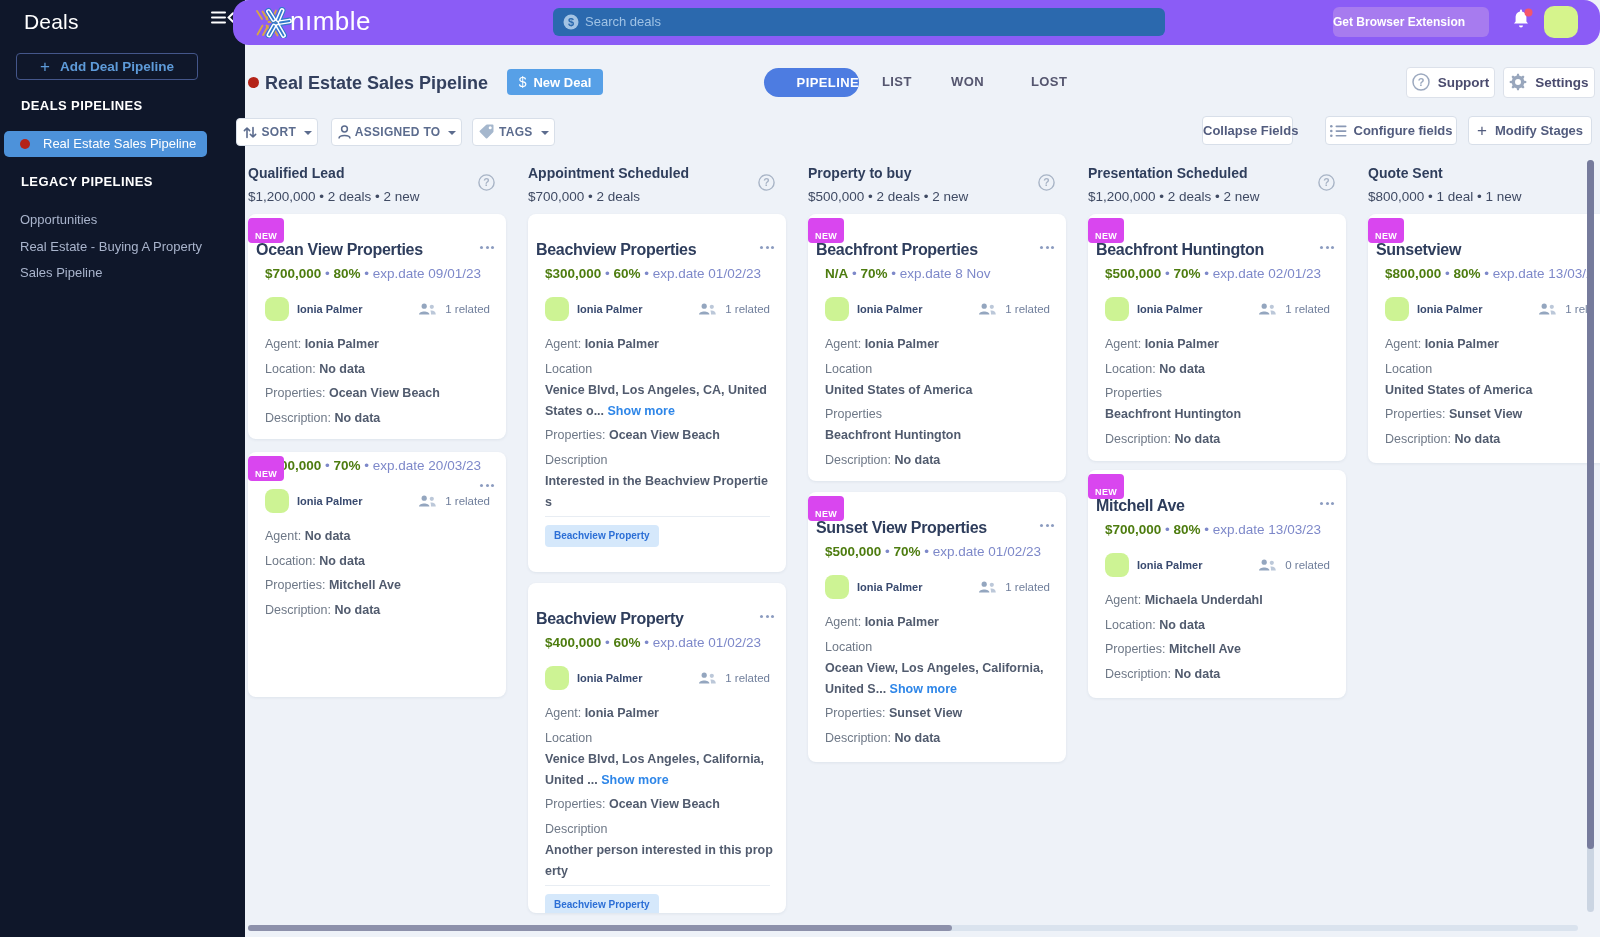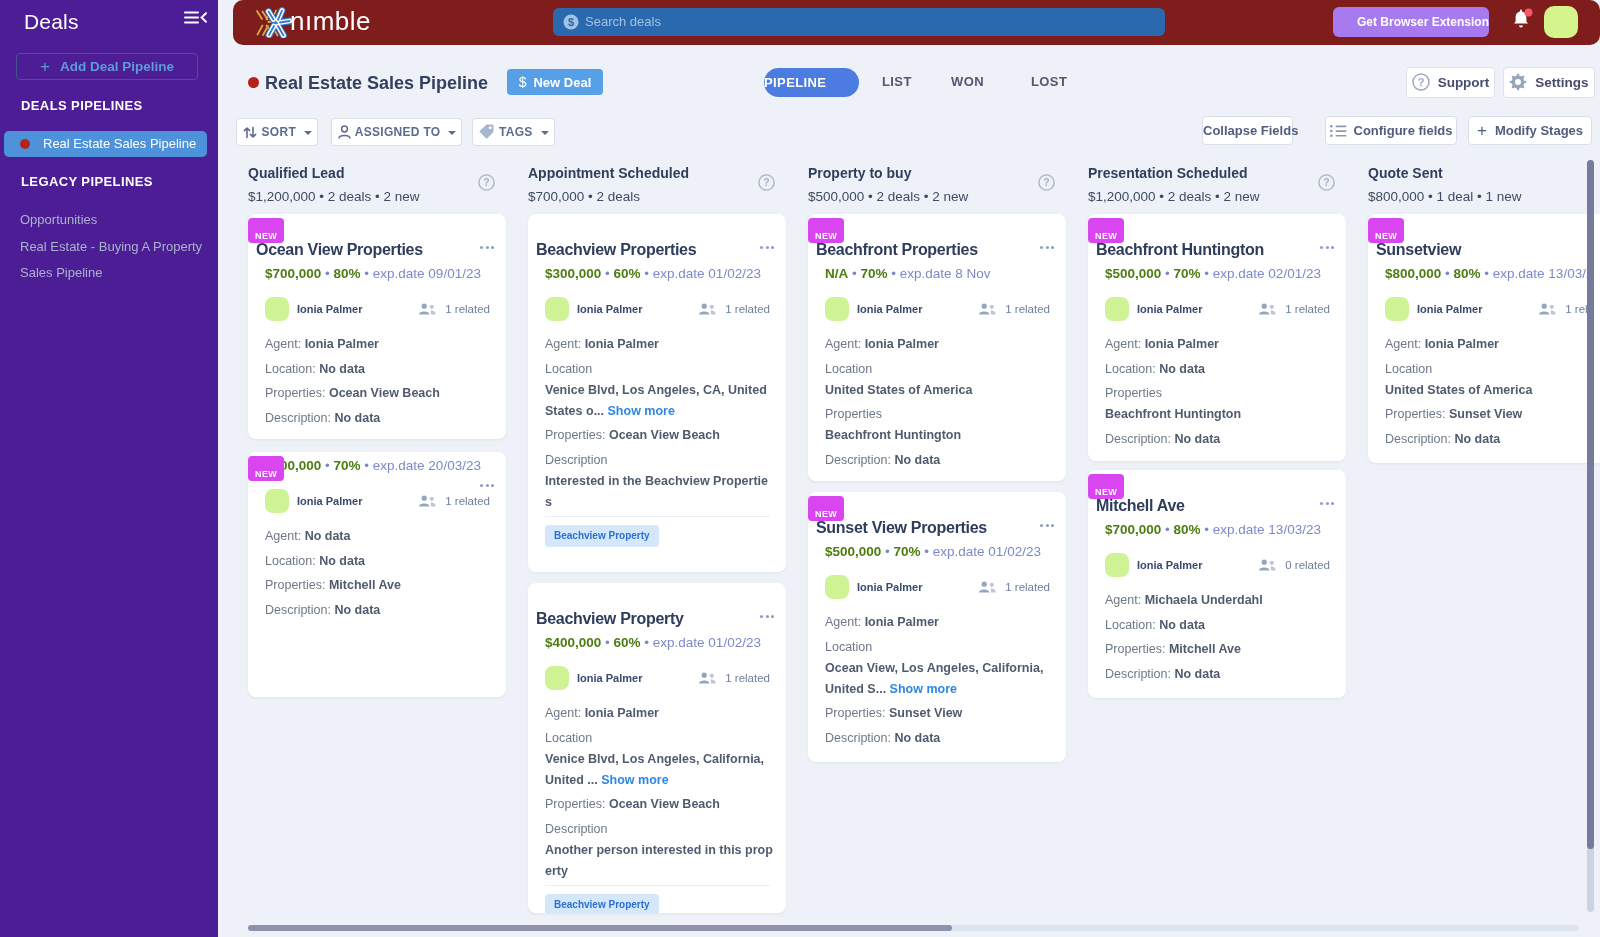--- a/index.html
+++ b/index.html
@@ -1,40 +1,40 @@
 <!DOCTYPE html>
 <html><head><meta charset="utf-8"><style>
 *{box-sizing:border-box;margin:0;padding:0}
 html,body{width:1600px;height:937px;overflow:hidden}
 body{font-family:"Liberation Sans",sans-serif;background:#EEF2F8;position:relative}
 
-#side{position:absolute;left:0;top:0;width:218px;height:937px;background:#4c1d95;color:#fff}
+#side{position:absolute;left:0;top:0;width:245px;height:937px;background:#0f172a;color:#fff}
 #side h1{position:absolute;left:24px;top:10px;font-size:21px;font-weight:400;letter-spacing:.2px}
 #collapse{position:absolute;right:10px;top:10px}
 #addbtn{position:absolute;left:16px;top:53px;width:182px;height:27px;border:1px solid #44568a;border-radius:4px;color:#5E9BD9;font-size:13.5px;font-weight:700;text-align:center;line-height:25px}
 #addbtn .pl{font-weight:400;font-size:17px;vertical-align:-1px;margin-right:10px}
 .shead{position:absolute;left:21px;font-size:13px;font-weight:700;letter-spacing:.4px;color:#fff}
 #sel{position:absolute;left:4px;top:131px;width:203px;height:26px;background:#4D92DA;border-radius:5px;color:#fff;font-size:13px;line-height:26px;white-space:nowrap}
 #sel .rd{display:inline-block;width:10px;height:10px;border-radius:50%;background:#B42318;margin:0 13px 0 16px;vertical-align:-1px}
 .sitem{position:absolute;left:20px;color:#A9B4CC;font-size:13px;white-space:nowrap}
 
-#topbar{position:absolute;left:233px;top:0;width:1367px;height:45px;background:#7f1d1d;border-radius:10px}
+#topbar{position:absolute;left:233px;top:0;width:1367px;height:45px;background:#8b5cf6;border-radius:16px}
 #logo{position:absolute;left:14px;top:7px}
 #search{position:absolute;left:320px;top:8px;width:612px;height:28px;background:#2B69AE;border-radius:6px;color:#9FC2E5;font-size:13px;line-height:28px}
 #search svg{position:absolute;left:10px;top:6px}
 #search span{margin-left:32px}
-#gbe{position:absolute;right:111px;top:7px;width:156px;height:30px;background:#A77BEF;border-radius:6px;color:#fff;font-size:12px;font-weight:700;text-align:right;line-height:30px}
+#gbe{position:absolute;right:111px;top:7px;width:156px;height:30px;background:#A77BEF;border-radius:6px;color:#fff;font-size:12px;font-weight:700;text-align:left;line-height:30px}
 #bell{position:absolute;right:64px;top:8px}
 #avatar{position:absolute;right:22px;top:6px;width:34px;height:32px;background:#D6F48C;border-radius:10px}
 
 #trow .rd{position:absolute;left:248px;top:77px;width:11px;height:11px;border-radius:50%;background:#B42318}
 #ptitle{position:absolute;left:265px;top:73px;font-size:18px;font-weight:700;color:#33405E;white-space:nowrap}
 #newdeal{position:absolute;left:507px;top:69px;width:96px;height:26px;background:#57A0E7;border-radius:4px;color:#fff;font-size:13px;font-weight:700;text-align:center;line-height:26px}
 #newdeal .d{font-weight:400;font-size:14px;margin-right:7px}
-#pill{position:absolute;left:764px;top:68px;width:95px;height:29px;background:#4D7CE1;border-radius:15px;color:#fff;font-size:13px;font-weight:700;text-align:left;line-height:29px;letter-spacing:.4px}
+#pill{position:absolute;left:764px;top:68px;width:95px;height:29px;background:#4D7CE1;border-radius:15px;color:#fff;font-size:13px;font-weight:700;text-align:right;line-height:29px;letter-spacing:.4px}
 .tab{position:absolute;top:74px;color:#55566F;font-size:13px;font-weight:700;letter-spacing:.4px}
 .hbtn{position:absolute;top:67px;height:31px;border:1px solid #DCE1EA;border-radius:4px;background:#fff;color:#4A4B6E;font-size:13.5px;font-weight:700;text-align:center;line-height:29px;white-space:nowrap}
 .hbtn svg{vertical-align:-4px;margin-right:8px}
 
 .tbtn{position:absolute;top:118px;height:28px;border:1px solid #D8DFE9;border-radius:4px;background:#fff;color:#5C6C8E;font-size:12px;font-weight:700;letter-spacing:.3px;line-height:26px;text-align:center}
 .tbtn svg{vertical-align:-4px}
 .car{display:inline-block;width:0;height:0;border-left:4px solid transparent;border-right:4px solid transparent;border-top:4.5px solid #5C6C8E;margin-left:8px;vertical-align:1px}
 .rbtn{position:absolute;top:116px;height:29px;border:1px solid #D8DFE9;border-radius:4px;background:#fff;color:#525C7E;font-size:13px;font-weight:700;line-height:27px;text-align:center;white-space:nowrap}
 .rbtn svg{vertical-align:-3px;margin-right:7px}
 

